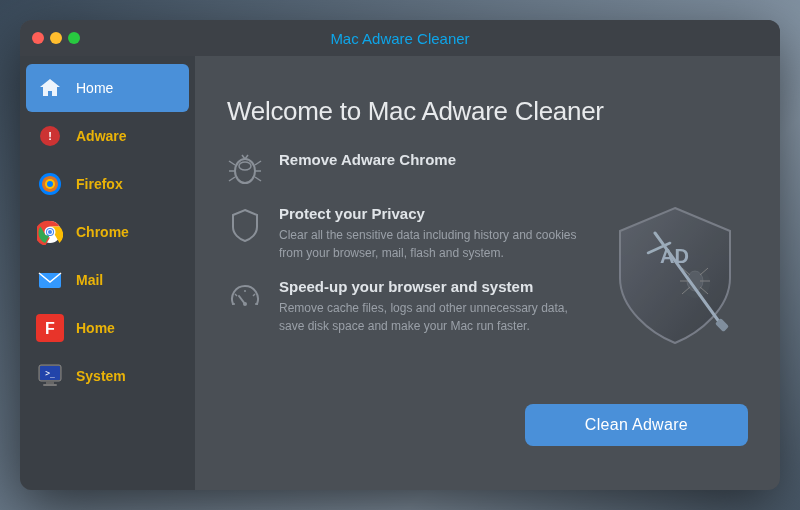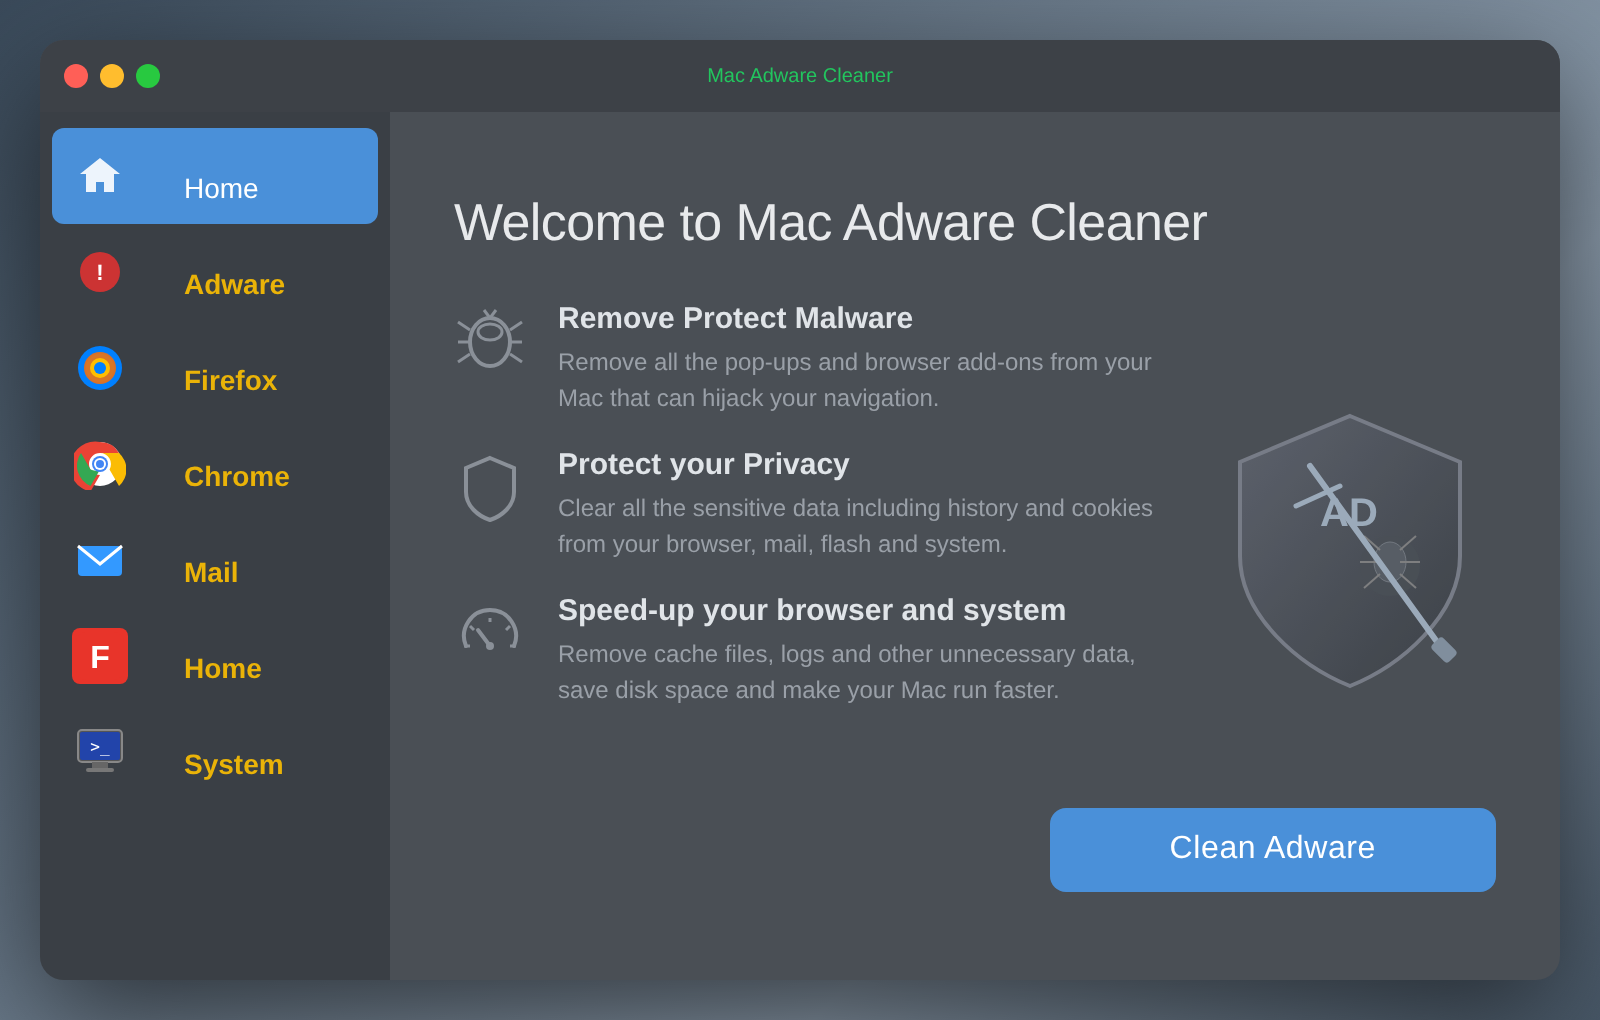--- a/index.html
+++ b/index.html
@@ -58,22 +58,22 @@
       width: 12px;
       height: 12px;
       border-radius: 50%;
     }
 
     .tl-close { background: #ff5f57; }
     .tl-min { background: #ffbd2e; }
     .tl-max { background: #28c940; }
 
     .titlebar-title {
-      color: #22c55e;
-      font-size: 10px;
+      color: #0ea5e9;
+      font-size: 15px;
       font-weight: 500;
     }
 
     
     .main {
       display: flex;
       flex: 1;
       overflow: hidden;
     }
 
@@ -82,24 +82,24 @@
       width: 175px;
       background: #3a3f45;
       flex-shrink: 0;
       display: flex;
       flex-direction: column;
       padding-top: 8px;
     }
 
     .sidebar-item {
       display: flex;
-      align-items: flex-end;
+      align-items: center;
       padding: 10px 16px;
       cursor: pointer;
-      gap: 28px;
+      gap: 12px;
       border-radius: 0;
     }
 
     .sidebar-item.active {
       background: #4a90d9;
       border-radius: 6px;
       margin: 0 6px;
       padding: 10px 10px;
     }
 
@@ -372,22 +372,21 @@
               <line x1="8" y1="24" x2="2" y2="28" stroke="#8a9098" stroke-width="1.5"></line>
               <line x1="28" y1="12" x2="34" y2="8" stroke="#8a9098" stroke-width="1.5"></line>
               <line x1="28" y1="18" x2="34" y2="18" stroke="#8a9098" stroke-width="1.5"></line>
               <line x1="28" y1="24" x2="34" y2="28" stroke="#8a9098" stroke-width="1.5"></line>
               <ellipse cx="18" cy="13" rx="6" ry="4" fill="none" stroke="#8a9098" stroke-width="1.5"></ellipse>
               <line x1="18" y1="6" x2="15" y2="2" stroke="#8a9098" stroke-width="1.5"></line>
               <line x1="18" y1="6" x2="21" y2="2" stroke="#8a9098" stroke-width="1.5"></line>
             </svg>
           </div>
           <div class="feature-text">
-            <h3>Remove Protect Malware</h3>
-            <p>Remove all the pop-ups and browser add-ons from your Mac that can hijack your navigation.</p>
+            <h3>Remove Adware Chrome</h3>
           </div>
         </div>
 
         <div class="feature-item">
           <div class="feature-icon">
             <svg width="36" height="36" viewBox="0 0 36 36" xmlns="http://www.w3.org/2000/svg">
               <path d="M18 3 L30 8 L30 20 C30 27 24 32 18 34 C12 32 6 27 6 20 L6 8 Z" fill="none" stroke="#8a9098" stroke-width="2"></path>
             </svg>
           </div>
           <div class="feature-text">

